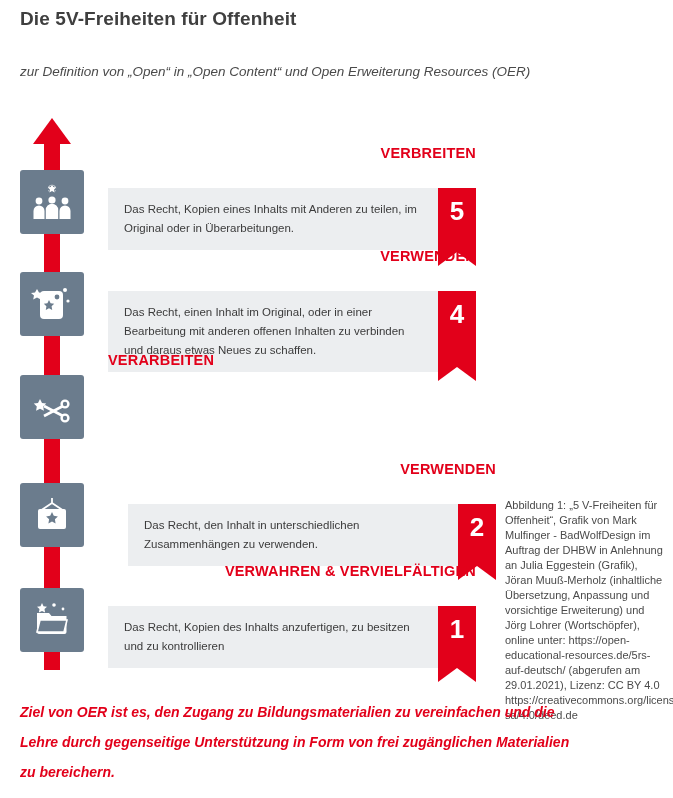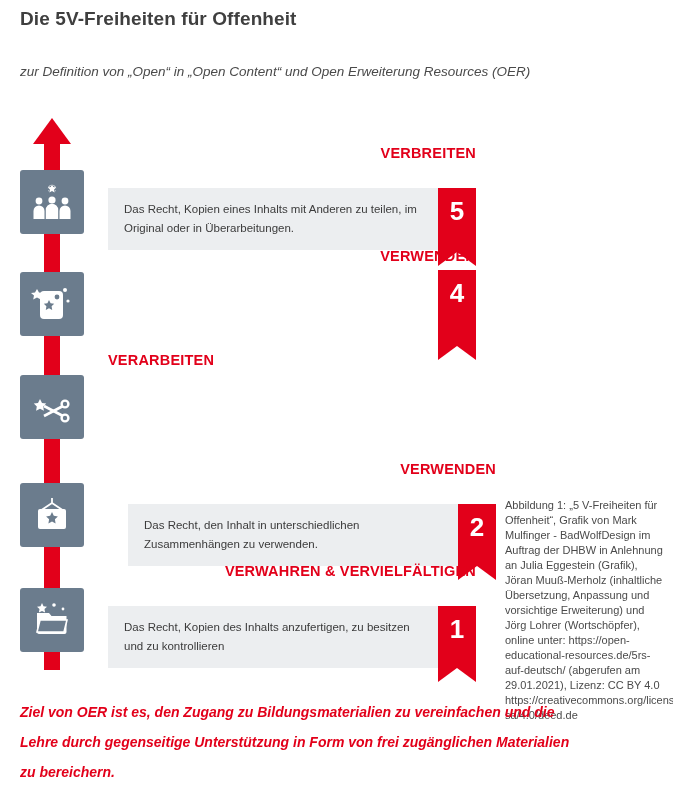--- a/index.html
+++ b/index.html
@@ -136,20 +136,21 @@
         <path d="M18 17 l1.6 3.3 3.6 .5 -2.6 2.5 .6 3.6 -3.2-1.7 -3.2 1.7 .6-3.6 -2.6-2.5 3.6-.5z" fill="#6b7c8d"></path>
         <path d="M6 6 l2 3.5 4 .5 -3 2.6 .8 4 -3.8-2 -3.8 2 .8-4 -3-2.6 4-.5z" fill="#ffffff"></path>
         <circle cx="34" cy="7" r="2" fill="#ffffff"></circle>
         <circle cx="37" cy="18" r="1.6" fill="#ffffff"></circle>
       </svg>
     </span>
   </div>
   <div class="row" style="top:248px;">
     <div class="row-head">VERWENDEN</div>
     <div class="row-body-wrap">
+      <div class="row-body">Das Recht, einen Inhalt im Original, oder in einer Bearbeitung mit anderen offenen Inhalten zu verbinden und daraus etwas Neues zu schaffen.</div>
       <div class="ribbon" style="height:76px;">4</div>
       <div class="ribbon-tail" style="top:76px;"></div>
     </div>
   </div>
 
   <div class="icon-box" style="top:375px;">
     <span>
       <svg width="42" height="42" viewBox="0 0 42 42">
         <path d="M9 13 l2 4 4.2 .6 -3 3 .7 4.2 -3.9-2 -3.9 2 .7-4.2 -3-3 4.2-.6z" fill="#ffffff"></path>
         <path d="M13 20 L32 30" stroke="#ffffff" stroke-width="2.6" fill="none"></path>

